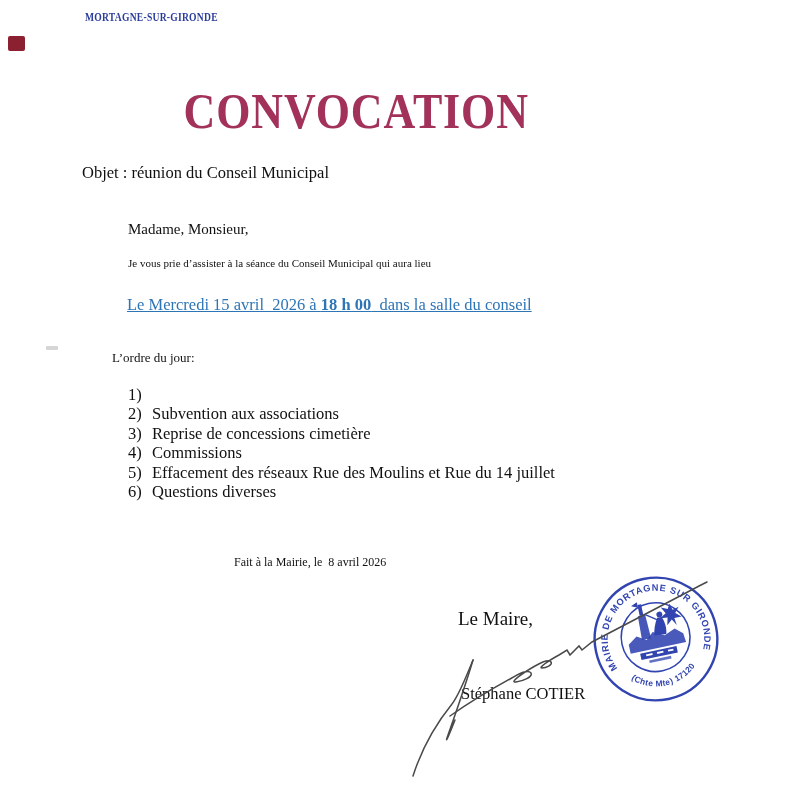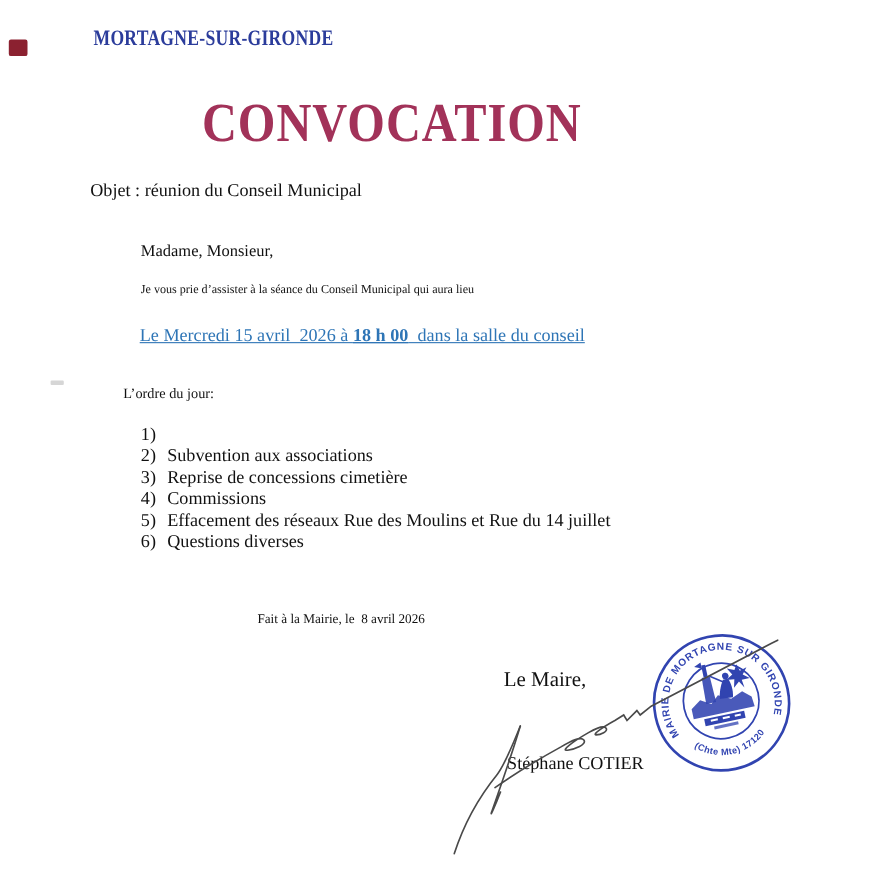--- a/index.html
+++ b/index.html
@@ -1,21 +1,21 @@
 <!DOCTYPE html>
 <html style="--header-blue: #2b3c9b; --title-red: #a23259; --date-blue: #2e75b6; --stamp-blue: #2236ab; --ink-gray: #4a4a4a; --mark-red: #8b2130;"><head>
 <meta charset="utf-8">
 <style>
   html,body{margin:0;padding:0;background:#ffffff;}
   body{width:798px;height:791px;position:relative;overflow:hidden;
        font-family:"Liberation Serif","DejaVu Serif",serif;color:#111;}
   .abs{position:absolute;}
 
   
-  .org-header{left:85px;top:24px;font-size:20px;font-weight:bold;color:var(--header-blue);}
+  .org-header{left:85px;top:10px;font-size:12px;font-weight:bold;color:var(--header-blue);}
   .org-header .squeeze{display:inline-block;transform:scaleX(.8);transform-origin:0 50%;letter-spacing:.3px;}
 
   .red-mark{left:8px;top:36px;width:17px;height:15px;background:var(--mark-red);border-radius:2px;}
 
   
   .doc-title{left:0;top:82px;width:712px;text-align:center;font-size:50px;font-weight:bold;
              color:var(--title-red);letter-spacing:1px;}
   .doc-title .squeeze{display:inline-block;transform:scaleX(.88);transform-origin:50% 50%;}
 
   .subject{left:82px;top:163px;font-size:16.5px;}

